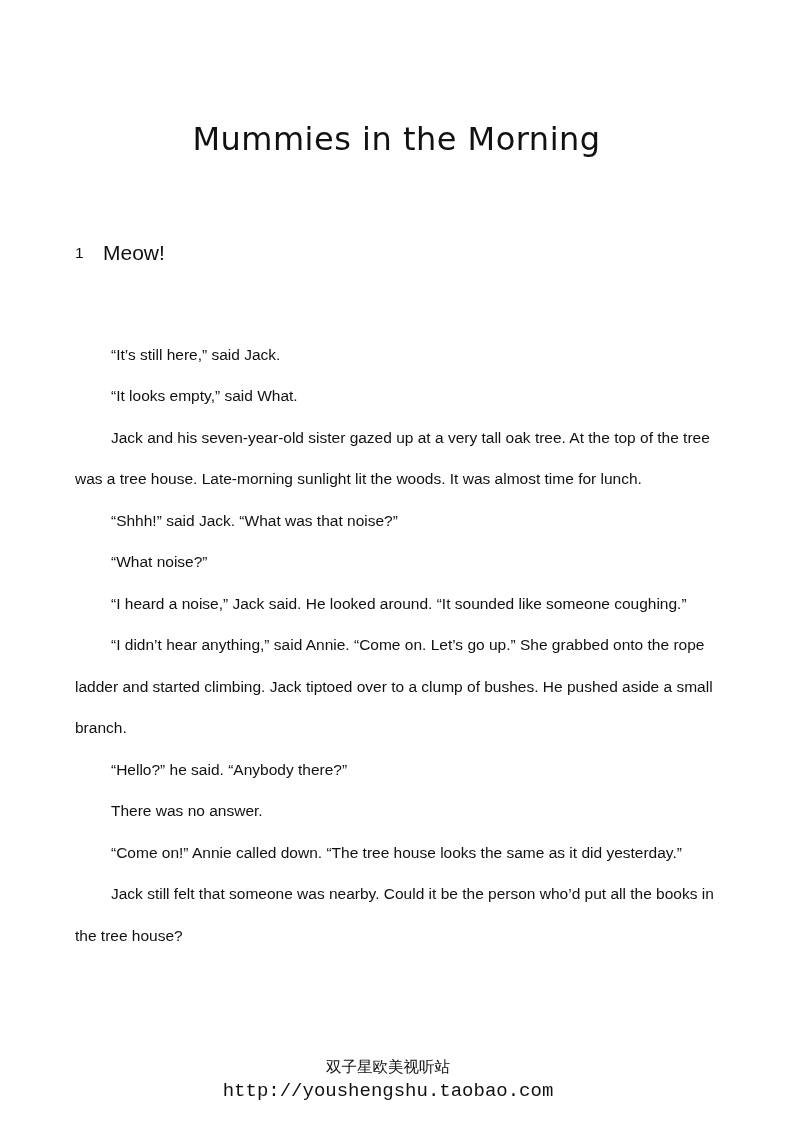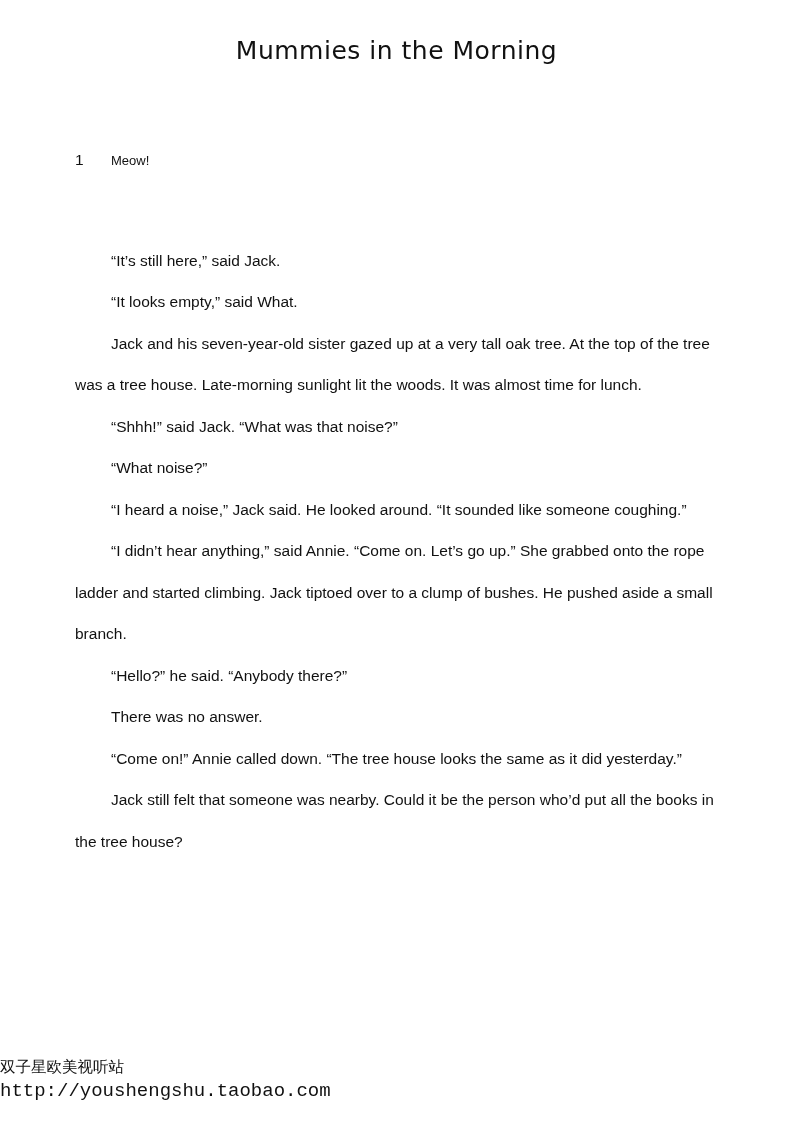--- a/index.html
+++ b/index.html
@@ -18,25 +18,25 @@
   .page {
     width: 793px;
     height: 1122px;
     box-sizing: border-box;
     padding: 0 75px;
     position: relative;
   }
   .doc-title {
     text-align: center;
     font-family: "DejaVu Sans", sans-serif;
-    font-size: 25px;
+    font-size: 32px;
     font-weight: 400;
     letter-spacing: 0.5px;
     margin: 0;
-    padding-top: 36px;
+    padding-top: 120px;
     color: #111;
   }
   .body-text {
     margin-top: 74px;
     font-size: 15.5px;
     line-height: 41.5px;
     text-align: left;
     color: #111;
   }
   .para {
@@ -51,29 +51,29 @@
   }
   .line-num {
     position: absolute;
     left: 0;
     top: 0;
     font-size: 15.5px;
     color: #111;
   }
   .line-num-text {
     display: inline-block;
-    margin-left: 36px;
-    font-size: 13px;
+    margin-left: 28px;
+    font-size: 21px;
   }
   .footer {
     position: absolute;
     left: 0;
     right: 17px;
     bottom: 18px;
-    text-align: left;
+    text-align: center;
   }
   .footer-cn {
     font-family: "DejaVu Sans", sans-serif;
     font-size: 15.5px;
     color: #111;
     line-height: 22px;
   }
   .footer-url {
     font-family: Liberation Mono, monospace;
     font-size: 19px;

